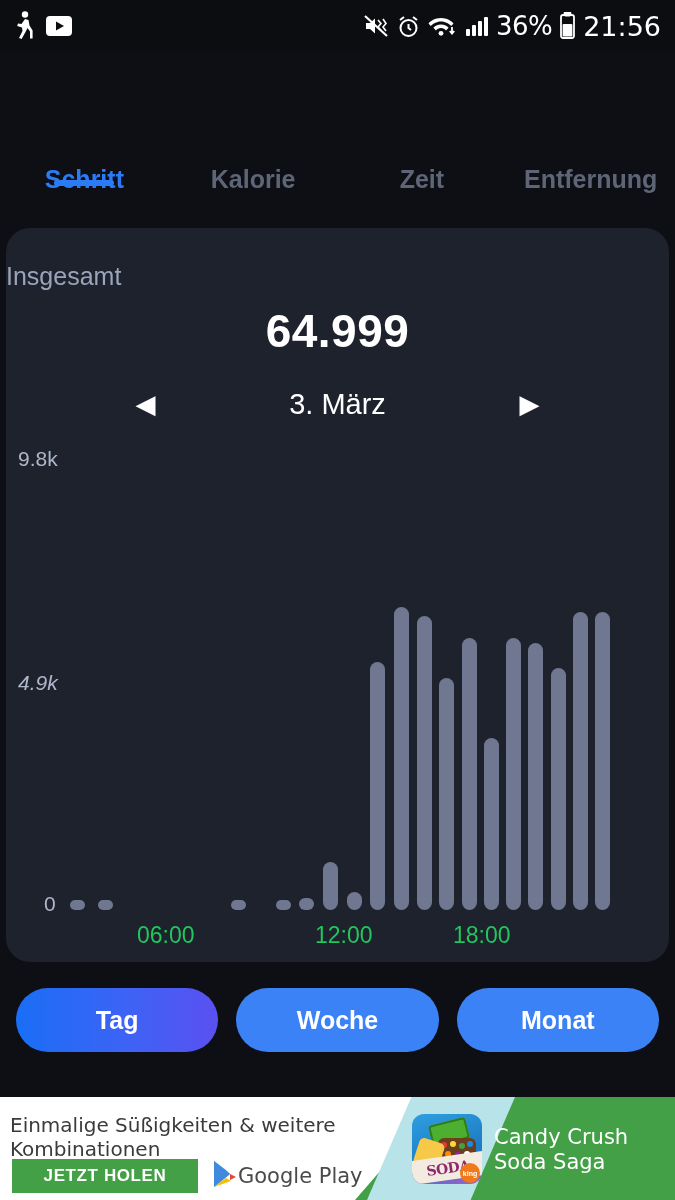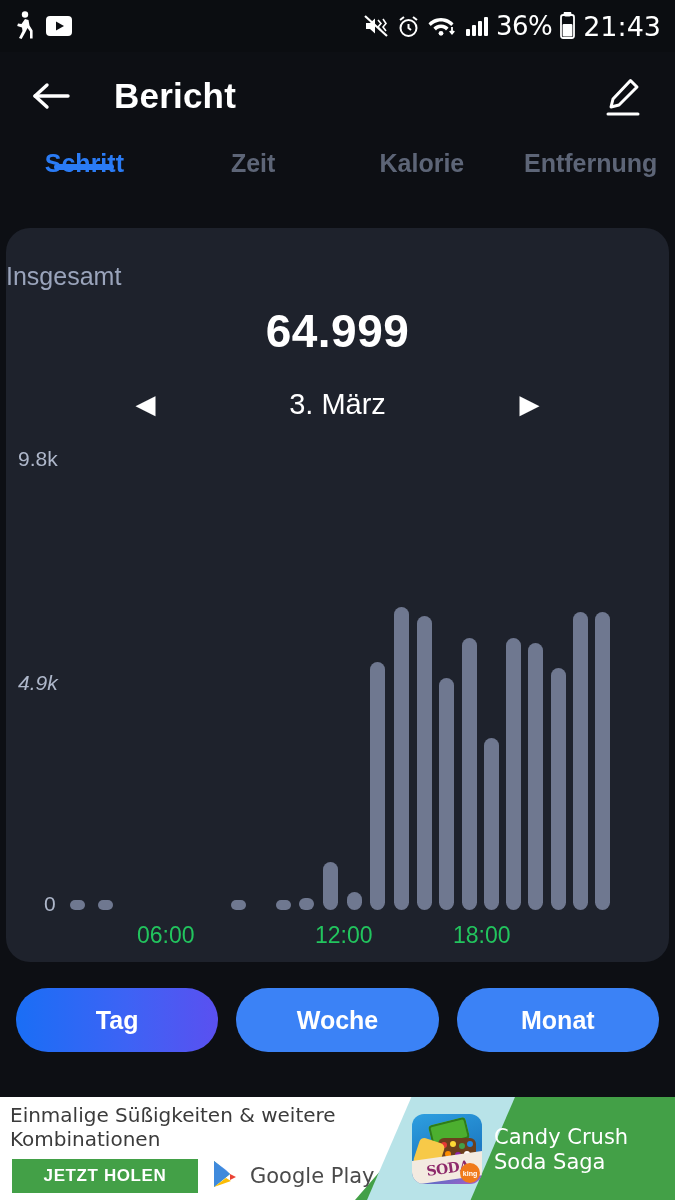--- a/index.html
+++ b/index.html
@@ -37,21 +37,21 @@
   }
   .back-btn { width: 46px; height: 46px; display:flex; align-items:center; justify-content:center; cursor:pointer;}
   .app-title {
     color: #ffffff; font-size: 35px; font-weight: bold;
     margin-left: 40px; letter-spacing: 0.2px;
   }
   .edit-btn { margin-left: auto; width: 50px; height: 50px; display:flex; align-items:center; justify-content:center; cursor:pointer;}
 
   
   .tabs {
-    position: absolute; top: 137px; left: 0; width: 675px; height: 82px;
+    position: absolute; top: 153px; left: 0; width: 675px; height: 82px;
     display: flex; align-items: flex-start;
   }
   .tab {
     flex: 1; text-align: center; position: relative; padding-top: 12px;
     cursor: pointer;
   }
   .tab-label { font-size: 25px; font-weight: bold; color: #5d6577; }
   .tab.active .tab-label { color: #2a7bf5; }
   .tab .tab-underline {
     position: absolute; bottom: 8px; left: 50%; transform: translateX(-50%);
@@ -133,33 +133,33 @@
     position: absolute; right: 0; top: 0; width: 320px; height: 103px;
     background: #43a047;
     clip-path: polygon(28% 0, 100% 0, 100% 100%, 0 100%);
   }
   .ad-lightband {
     position: absolute; right: 160px; top: 0; width: 185px; height: 103px;
     background: #b8e3e8;
     clip-path: polygon(44% 0, 100% 0, 76% 100%, 20% 100%);
   }
   .ad-headline {
-    position: absolute; left: 10px; top: 6px; width: 350px;
+    position: absolute; left: 10px; top: 16px; width: 350px;
     font-size: 20px; color: #3b3b3b; line-height: 1.22;
     font-family: "DejaVu Sans", sans-serif;
   }
   .ad-cta {
     position: absolute; left: 12px; top: 62px; width: 186px; height: 34px;
     background: #43a047; color: #ffffff; font-size: 17px; font-weight: bold;
     display: flex; align-items: center; justify-content: center;
     letter-spacing: 0.6px; cursor: pointer;
   }
   .ad-gp {
     position: absolute; left: 212px; top: 62px; height: 34px;
-    display: flex; align-items: center; gap: 12px;
+    display: flex; align-items: center; gap: 0;
   }
   .ad-gp-text { font-size: 21px; color: #4a4a4a; font-family: "DejaVu Sans", sans-serif;}
   .ad-icon {
     position: absolute; left: 412px; top: 17px; width: 70px; height: 70px;
     border-radius: 12px; overflow: hidden;
     background: linear-gradient(160deg, #2e9fe0 0%, #1d7bc4 60%, #b05cc8 100%);
   }
   .ad-icon .candy-green {
     position: absolute; left: 18px; top: 7px; width: 38px; height: 22px;
     background: #4caf2f; border-radius: 4px; transform: rotate(-14deg);
@@ -251,51 +251,36 @@
         </svg>
       </span>
       <span class="sb-text">36%</span>
       <span class="sb-icon">
         <svg width="17" height="28" viewBox="0 0 17 28" fill="none" stroke="#fff" stroke-width="1.8">
           <rect x="2" y="3" width="13" height="23" rx="2.2"></rect>
           <rect x="5.5" y="0.5" width="6" height="3" rx="1" fill="#fff"></rect>
           <rect x="3.6" y="12" width="9.8" height="12.5" rx="1" fill="#fff" stroke="none"></rect>
         </svg>
       </span>
-      <span class="sb-clock">21:43</span>
-    </div>
-  </div>
-
-  <div class="appbar">
-    <div class="back-btn">
-      <svg width="42" height="34" viewBox="0 0 42 34" fill="none" stroke="#fff" stroke-width="3.4" stroke-linecap="round" stroke-linejoin="round">
-        <path d="M38 17 L5 17"></path>
-          <path d="M17 6 L5 17 L17 28"></path>
-      </svg>
-    </div>
-    <div class="app-title">Bericht</div>
-    <div class="edit-btn">
-      <svg width="46" height="46" viewBox="0 0 46 46" fill="none" stroke="#fff" stroke-width="3" stroke-linecap="round" stroke-linejoin="round">
-        <path d="M31.5 7.5 L38 14 L20 32 L12 34 L14 26 Z"></path>
-        <path d="M9 41 L39 41"></path>
-      </svg>
-    </div>
-  </div>
+      <span class="sb-clock">21:56</span>
+    </div>
+  </div>
+
 
   <div class="tabs">
     <div class="tab active">
       <div class="tab-label">Schritt</div>
       <div class="tab-underline"></div>
     </div>
     <div class="tab">
+      <div class="tab-label">Kalorie</div>
+      <div class="tab-underline"></div>
+    </div>
+    <div class="tab">
       <div class="tab-label">Zeit</div>
-      <div class="tab-underline"></div>
-    </div>
-    <div class="tab">
-      <div class="tab-label">Kalorie</div>
       <div class="tab-underline"></div>
     </div>
     <div class="tab">
       <div class="tab-label">Entfernung</div>
       <div class="tab-underline"></div>
     </div>
   </div>
 
   <div class="card">
     <div class="card-total-label">Insgesamt</div>

